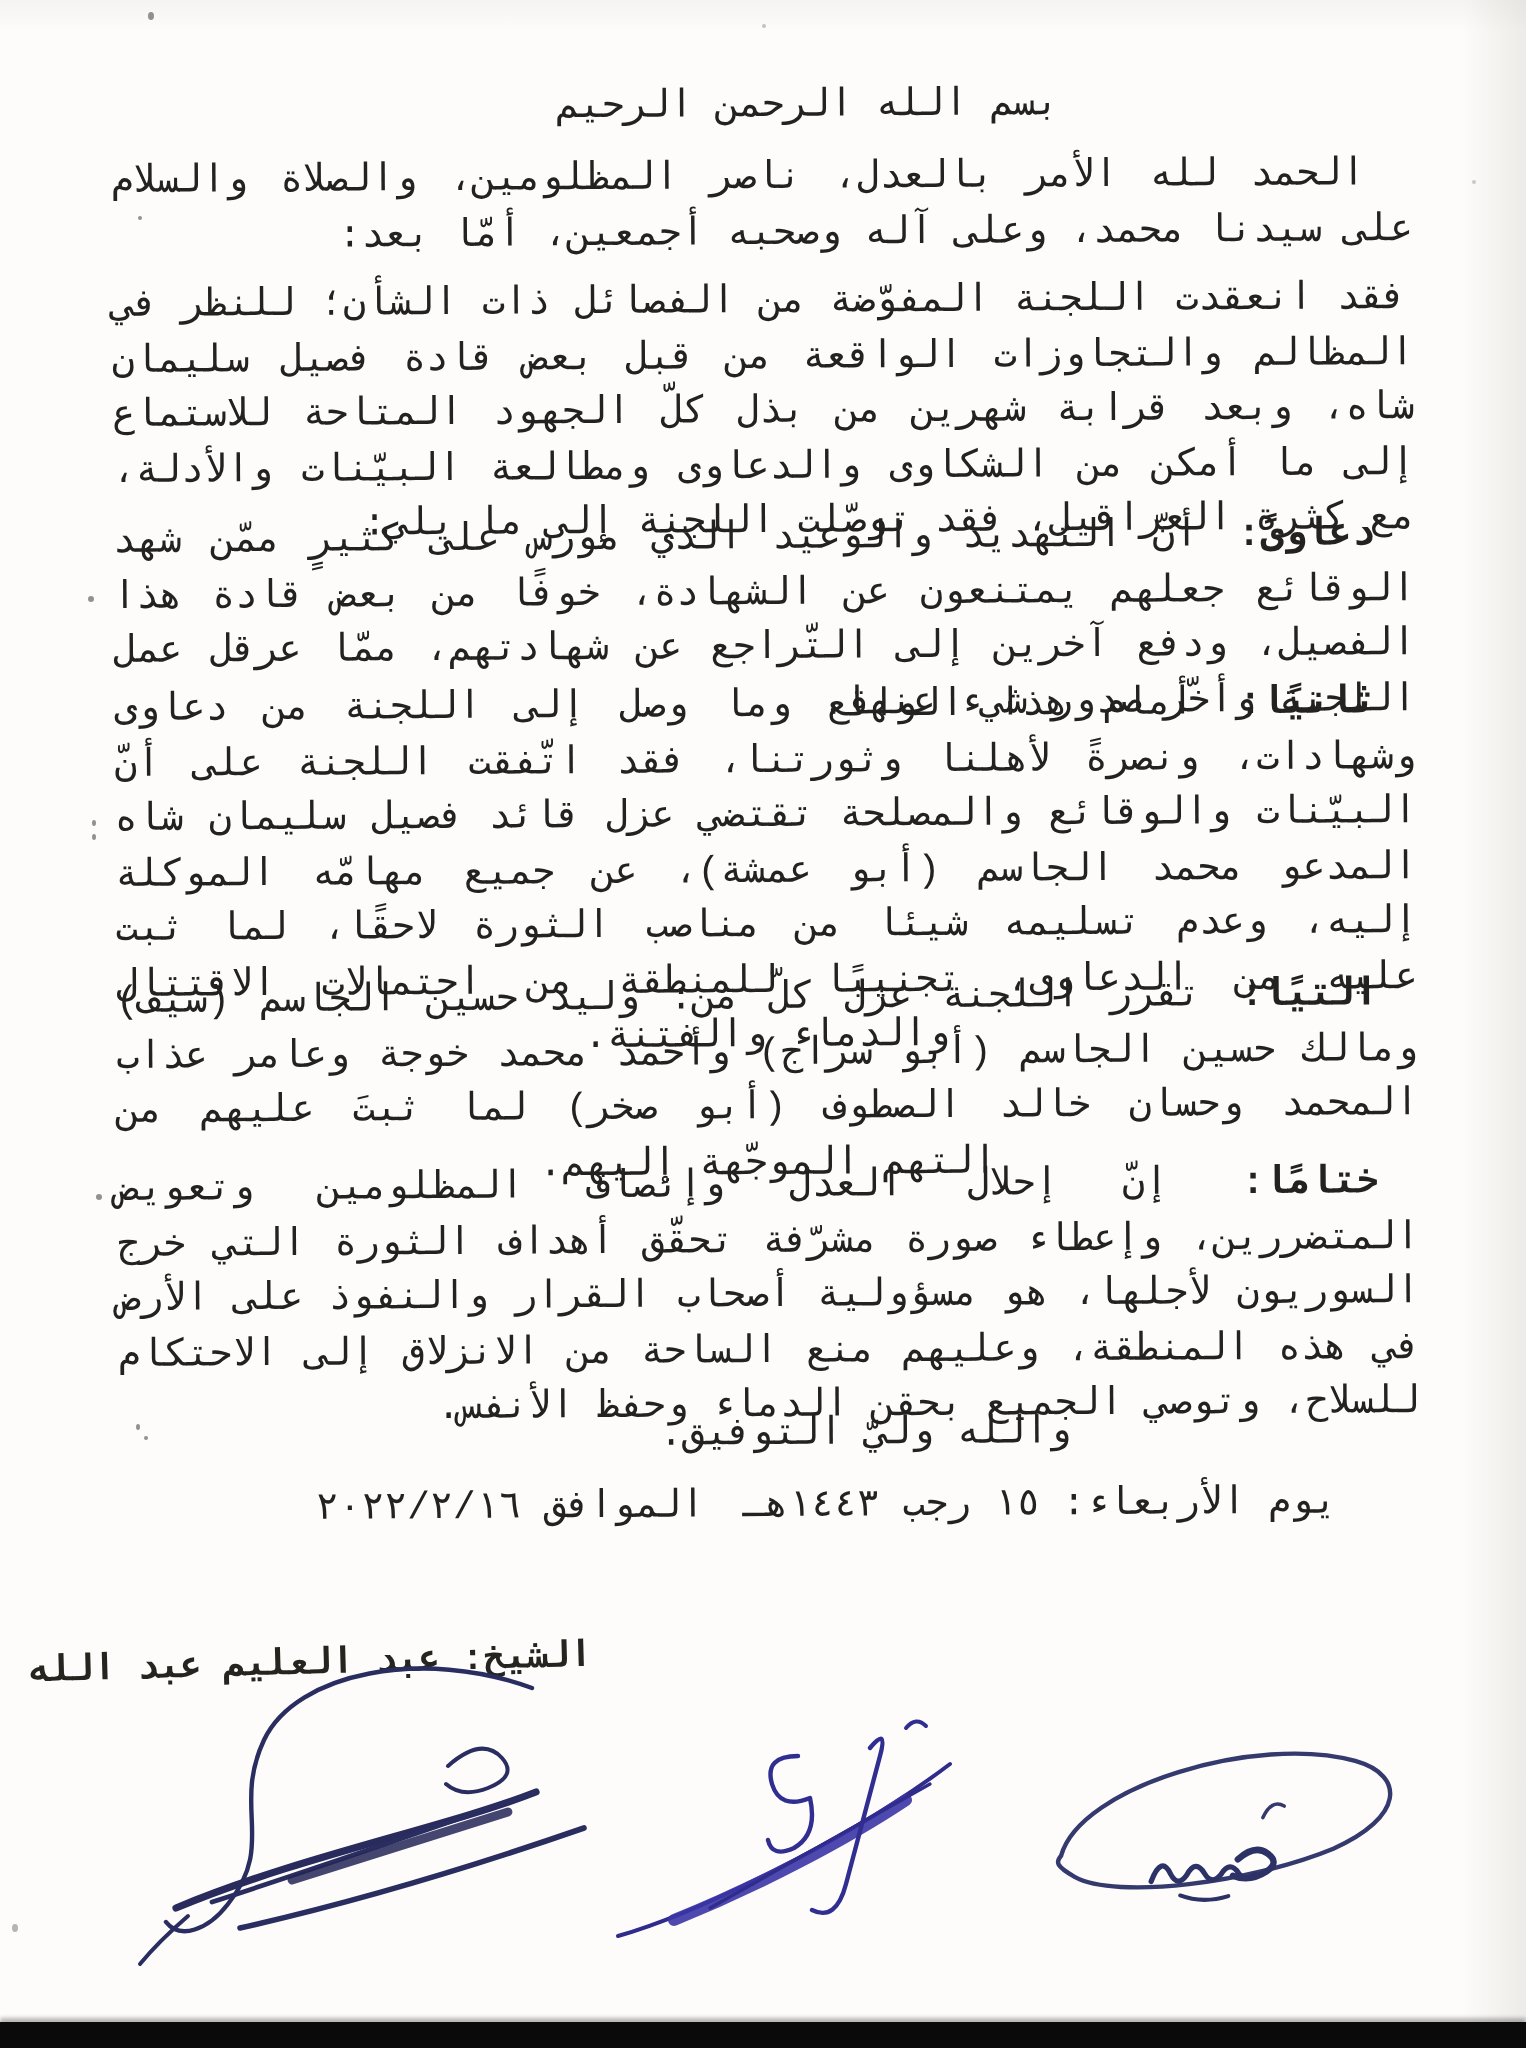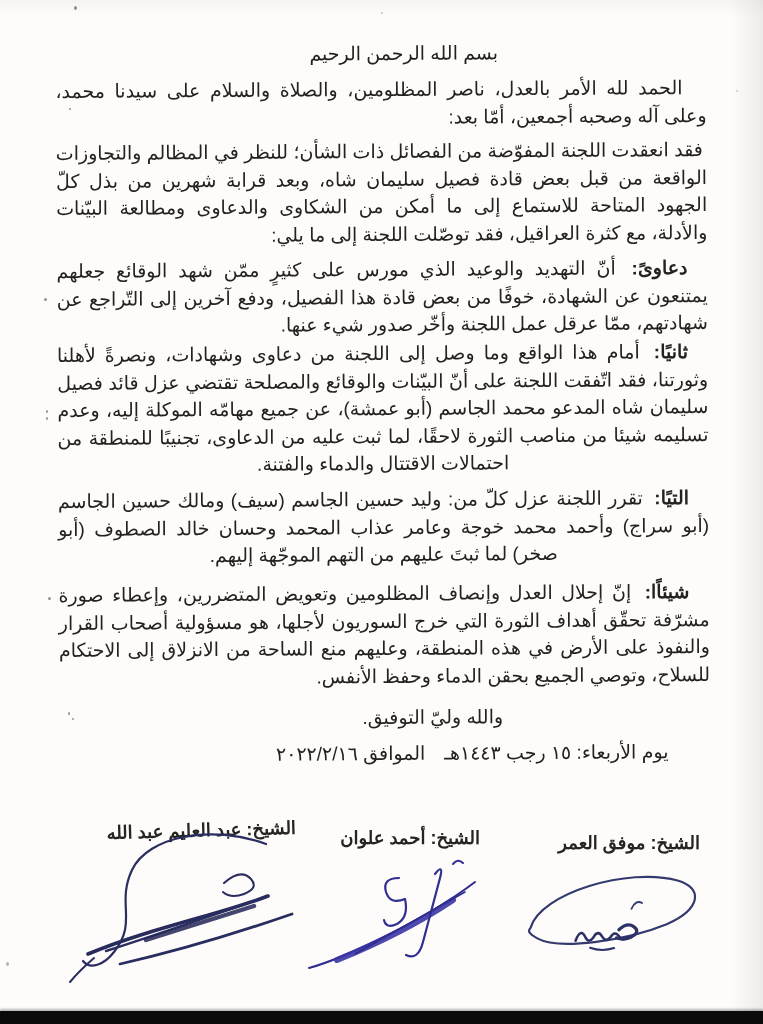--- a/index.html
+++ b/index.html
@@ -1,21 +1,21 @@
 <!DOCTYPE html>
 <html lang="ar" dir="rtl"><head>
 <meta charset="utf-8">
 <style>
   html,body{margin:0;padding:0;background:#ffffff;}
   .page{
     position:relative;
     width:763px;height:1024px;
     background:#fdfcfa;
     overflow:hidden;
-    font-family:Liberation Sans, sans-serif;
+    font-family:Liberation Mono, monospace;
     direction:rtl;
   }
   .content{
     position:absolute;inset:0;
     transform:rotate(-0.35deg);
     color:#222120;
   }
   .content p{
     position:absolute;left:58px;right:54px;margin:0;
     font-size:19px;line-height:27.5px;
@@ -77,38 +77,36 @@
     <p class="basmala">بسم الله الرحمن الرحيم</p>
     <p class="intro">الحمد لله الأمر بالعدل، ناصر المظلومين، والصلاة والسلام على سيدنا محمد، وعلى آله وصحبه أجمعين، أمّا بعد:</p>
     <p class="preamble">فقد انعقدت اللجنة المفوّضة من الفصائل ذات الشأن؛ للنظر في المظالم والتجاوزات الواقعة من قبل بعض قادة فصيل سليمان شاه، وبعد قرابة شهرين من بذل كلّ الجهود المتاحة للاستماع إلى ما أمكن من الشكاوى والدعاوى ومطالعة البيّنات والأدلة، مع كثرة العراقيل، فقد توصّلت اللجنة إلى ما يلي:</p>
 
     <p class="clause c1"><span class="clause-label">دعاوىً:</span> <span>أنّ التهديد والوعيد الذي مورس على كثيرٍ ممّن شهد الوقائع جعلهم يمتنعون عن الشهادة، خوفًا من بعض قادة هذا الفصيل، ودفع آخرين إلى التّراجع عن شهادتهم، ممّا عرقل عمل اللجنة وأخّر صدور شيء عنها.</span></p>
 
     <p class="clause c2"><span class="clause-label">ثانيًا:</span> <span>أمام هذا الواقع وما وصل إلى اللجنة من دعاوى وشهادات، ونصرةً لأهلنا وثورتنا، فقد اتّفقت اللجنة على أنّ البيّنات والوقائع والمصلحة تقتضي عزل قائد فصيل سليمان شاه المدعو محمد الجاسم (أبو عمشة)، عن جميع مهامّه الموكلة إليه، وعدم تسليمه شيئا من مناصب الثورة لاحقًا، لما ثبت عليه من الدعاوى، تجنيبًا للمنطقة من احتمالات الاقتتال والدماء والفتنة.</span></p>
 
     <p class="clause c3"><span class="clause-label">التيًا:</span> <span>تقرر اللجنة عزل كلّ من: وليد حسين الجاسم (سيف) ومالك حسين الجاسم (أبو سراج) وأحمد محمد خوجة وعامر عذاب المحمد وحسان خالد الصطوف (أبو صخر) لما ثبتَ عليهم من التهم الموجّهة إليهم.</span></p>
 
-    <p class="clause c4"><span class="clause-label">شيئاًا:</span> <span>إنّ إحلال العدل وإنصاف المظلومين وتعويض المتضررين، وإعطاء صورة مشرّفة تحقّق أهداف الثورة التي خرج السوريون لأجلها، هو مسؤولية أصحاب القرار والنفوذ على الأرض في هذه المنطقة، وعليهم منع الساحة من الانزلاق إلى الاحتكام للسلاح، وتوصي الجميع بحقن الدماء وحفظ الأنفس.</span></p>
+    <p class="clause c4"><span class="clause-label">ختامًا:</span> <span>إنّ إحلال العدل وإنصاف المظلومين وتعويض المتضررين، وإعطاء صورة مشرّفة تحقّق أهداف الثورة التي خرج السوريون لأجلها، هو مسؤولية أصحاب القرار والنفوذ على الأرض في هذه المنطقة، وعليهم منع الساحة من الانزلاق إلى الاحتكام للسلاح، وتوصي الجميع بحقن الدماء وحفظ الأنفس.</span></p>
 
     <p class="closing">والله وليّ التوفيق.</p>
     <p class="dateline">يوم الأربعاء: ١٥ رجب ١٤٤٣هـ  الموافق ٢٠٢٢/٢/١٦</p>
   </div>
 
   <div class="sig-layer">
 
-    <p class="sig-name name-omar">الشيخ: موفق العمر</p>
     <svg class="sig-svg svg-omar" viewBox="0 0 200 118" aria-hidden="true">
       <path d="M16 64 C 28 30, 118 10, 166 27 C 191 36, 188 57, 152 70 C 110 84, 42 88, 22 75 C 13 69, 13 67, 16 64" stroke="#343a6d" stroke-width="2.2"></path>
       <path d="M60 80 q 6 -13 10 -3 q 3 7 8 1 q 5 -8 9 0 q 3 6 8 1 q 5 -7 9 0 q 3 5 8 1" stroke="#2c3166" stroke-width="2.6"></path>
       <path d="M104 72 q 9 -7 15 -2 q 6 5 -1 9 q -9 5 -17 1" stroke="#2c3166" stroke-width="3.2"></path>
       <path d="M118 52 q 5 -9 11 -5" stroke="#343a6d" stroke-width="1.8"></path>
       <path d="M74 88 q 11 5 24 2" stroke="#2c3166" stroke-width="2"></path>
     </svg>
 
-    <p class="sig-name name-alwan">الشيخ: أحمد علوان</p>
     <svg class="sig-svg svg-alwan" viewBox="0 0 187 142" aria-hidden="true">
       <path d="M6 120 C 42 110, 122 72, 172 34" stroke="#2f2c8c" stroke-width="2"></path>
       <path d="M34 112 C 76 95, 120 72, 150 52" stroke="#3b35a6" stroke-width="6" opacity="0.9"></path>
       <path d="M96 30 q -17 0 -13 14 q 4 13 19 7 q 4 18 -8 25 q -11 5 -13 -4" stroke="#312e92" stroke-width="2.2"></path>
       <path d="M132 26 q 9 -11 5 4 l -17 64 q -5 19 -17 13" stroke="#312e92" stroke-width="2.2"></path>
       <path d="M150 16 q 5 -6 10 -1" stroke="#312e92" stroke-width="2"></path>
       <path d="M52 106 L 162 44" stroke="#2f2c8c" stroke-width="1.6"></path>
     </svg>
 
     <p class="sig-name name-abdulalim">الشيخ: عبد العليم عبد الله</p>

